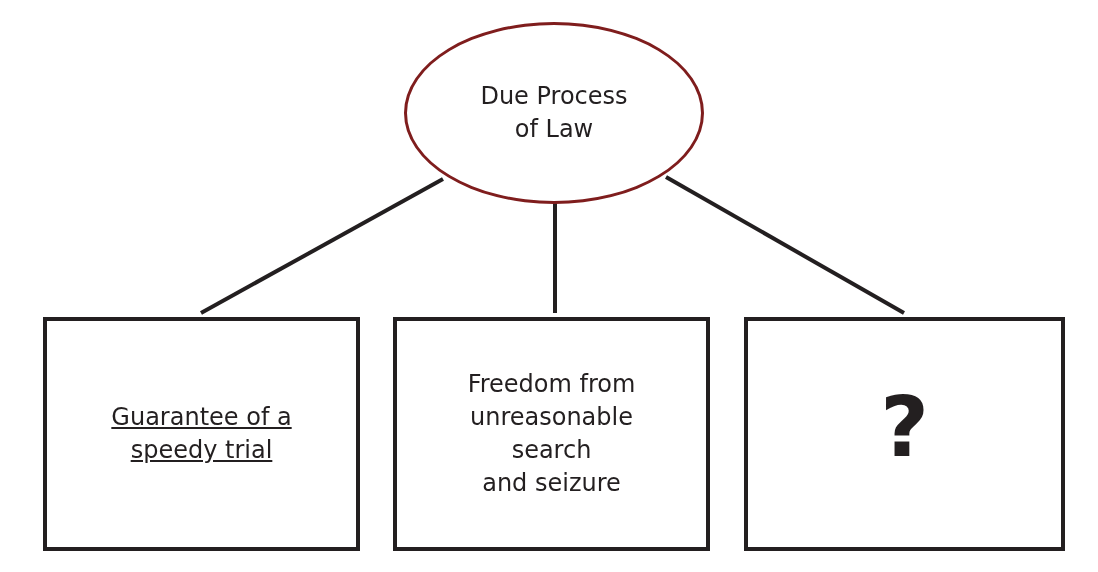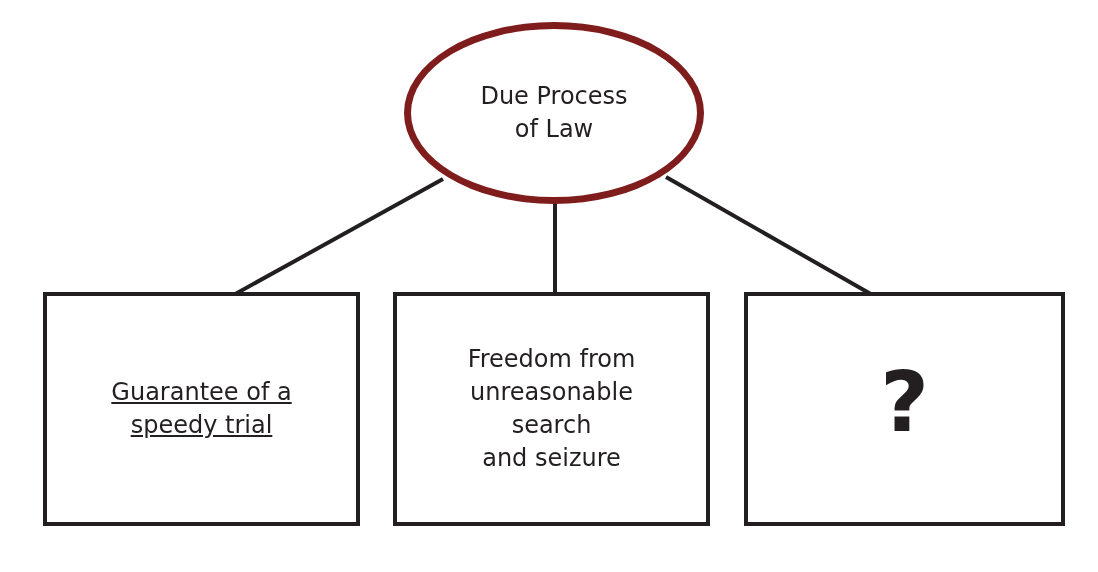--- a/index.html
+++ b/index.html
@@ -22,38 +22,38 @@
     top: 0;
     width: 1098px;
     height: 572px;
   }
   .root-ellipse {
     position: absolute;
     left: 404px;
     top: 22px;
     width: 300px;
     height: 182px;
-    border: 7px solid #7f1d1d;
+    border: 3px solid #7f1d1d;
     border-radius: 50%;
     background: #ffffff;
     box-sizing: border-box;
     display: flex;
     align-items: center;
     justify-content: center;
   }
   .node-label {
     white-space: pre-line;
     text-align: center;
     font-size: 24px;
     line-height: 33px;
     color: #231f20;
   }
   .child-box {
     position: absolute;
-    top: 292px;
+    top: 317px;
     height: 234px;
     border: 4px solid #231f20;
     background: #ffffff;
     box-sizing: border-box;
     display: flex;
     align-items: center;
     justify-content: center;
   }
   .box-1 { left: 43px;  width: 317px; text-decoration: underline; }
   .box-2 { left: 393px; width: 317px; }

